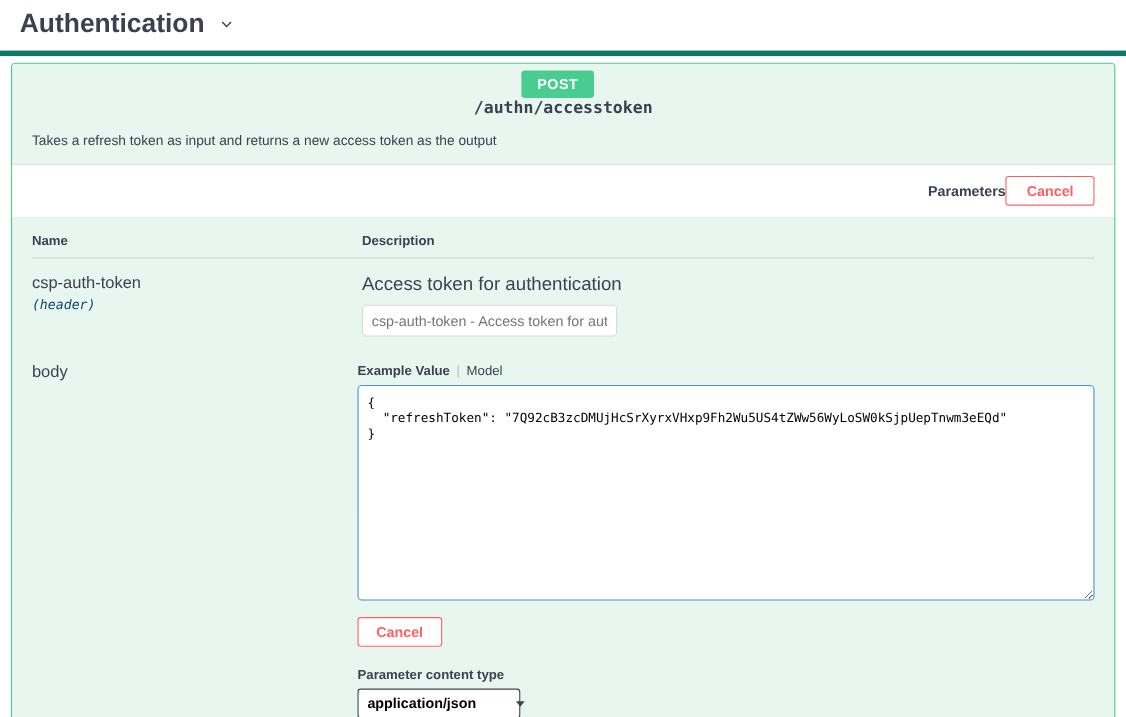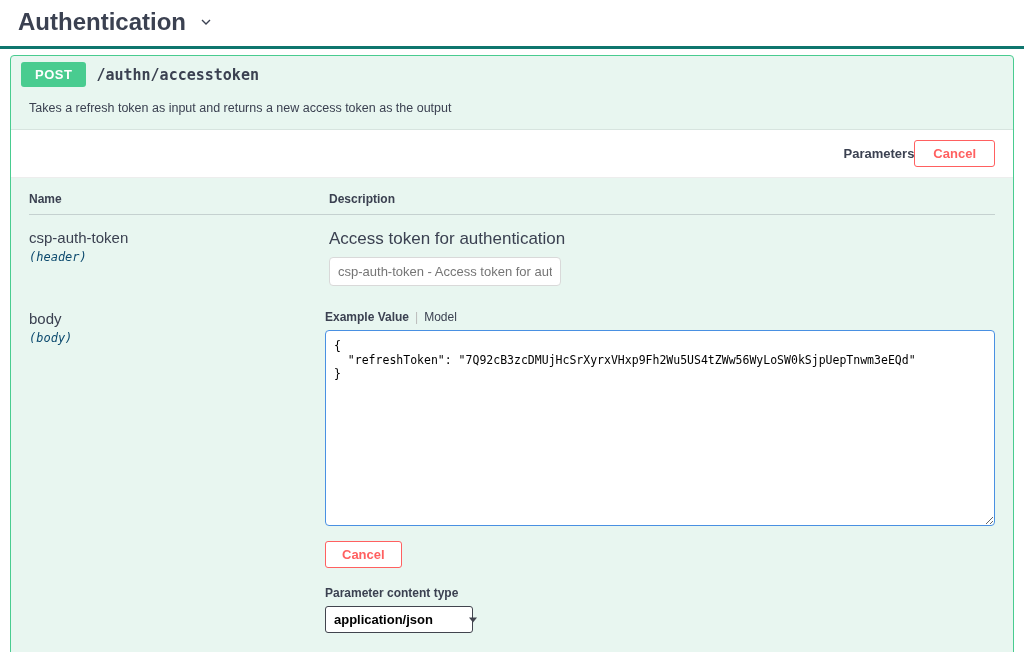--- a/index.html
+++ b/index.html
@@ -1,27 +1,27 @@
 <!DOCTYPE html>
 <html><head>
 <meta charset="utf-8">
 <style>
   * { box-sizing: border-box; }
   html, body { margin:0; padding:0; font-family: -apple-system, BlinkMacSystemFont, "Segoe UI", Helvetica, Arial, sans-serif; color:#3b4151; font-size:14px; background:#fff;}
   .wrap { width:1024px; }
   
-  .res-header { display:flex; align-items:center; padding:8px 18px 10px 18px; border-bottom:3px solid #0f766e; }
+  .res-header { display:flex; align-items:center; padding:8px 18px 10px 18px; border-bottom:5px solid #0f766e; }
   .res-title { font-size:24px; font-weight:700; color:#3b4151; margin-right:12px; }
   .res-desc { font-size:13px; color:#3b4151; flex:1; }
   .chevron-icon { width:16px; height:16px; cursor:pointer; }
   .chevron-icon svg { width:16px; height:16px; stroke:#3b4151; }
 
   
   .panel { margin:6px 10px 10px 10px; border:1px solid #49cc90; border-radius:4px; background:#e8f6f0; overflow:hidden;}
-  .panel-hdr { display:flex; align-items:center; padding:6px 10px; cursor:pointer;}
+  .panel-hdr { display:flex; align-items:center; padding:6px 10px; cursor:pointer;flex-direction:column;}
   .method { background:#49cc90; color:#fff; font-weight:700; font-size:13px; padding:5px 14px; border-radius:3px; margin-right:10px; letter-spacing:0.5px;}
   .path { font-family: "SFMono-Regular", Consolas, Menlo, monospace; font-size:15px; color:#3b4151; font-weight:600;}
   .panel-desc { padding:8px 18px 14px 18px; font-size:12.5px; color:#3b4151; border-bottom:1px solid rgba(0,0,0,0.07);}
   
   .params-bar { background:#fff; display:flex; align-items:center; padding:10px 18px; border-bottom:1px solid rgba(0,0,0,0.07);}
   .params-bar-title { font-weight:700; font-size:13px; flex:1;text-align:right; }
   .cancel-btn, .cancel-btn-sm { background:#fff; border:1.5px solid #ff6060; color:#ff6060; font-size:13px; font-weight:600; padding:5px 18px; border-radius:3px; cursor:pointer;}
   .cancel-btn-sm { padding:5px 16px; font-size:13px;}
   
   .ptable { padding:14px 18px 4px 18px;}
@@ -94,21 +94,20 @@
       </div>
       <div class="col-desc">
         <div class="pdesc-title">Access token for authentication</div>
         <input class="tinput" placeholder="csp-auth-token - Access token for authentication" style="">
       </div>
     </div>
 
     <div class="trow" style="padding-bottom:4px;">
       <div class="col-name">
         <div class="pname">body</div>
-        <div class="ploc">(body)</div>
       </div>
       <div class="col-desc">
 
         <div class="ex-tabs">
           <span class="tab active">Example Value</span><span class="div">|</span><span class="tab">Model</span>
         </div>
 
         <textarea class="body-textarea" spellcheck="false" style="">{
   "refreshToken": "7Q92cB3zcDMUjHcSrXyrxVHxp9Fh2Wu5US4tZWw56WyLoSW0kSjpUepTnwm3eEQd"
 }</textarea>

